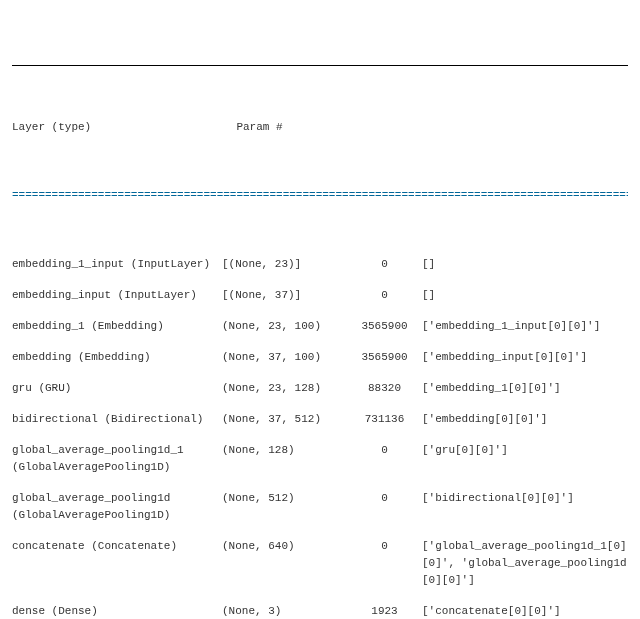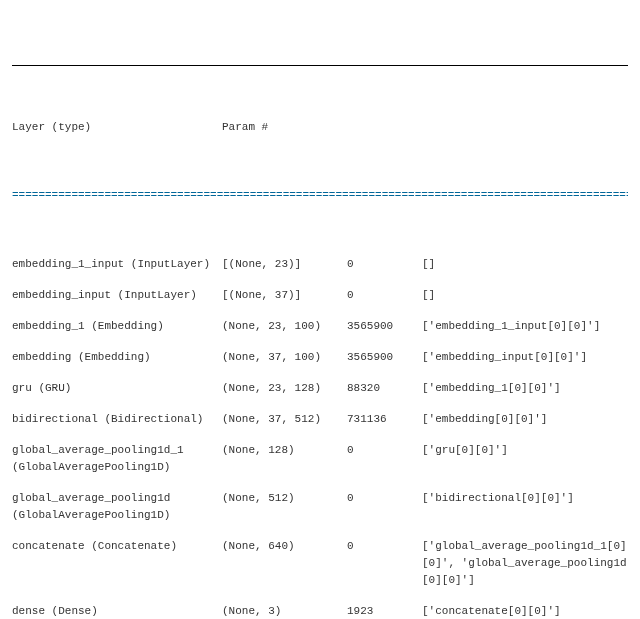--- a/index.html
+++ b/index.html
@@ -30,21 +30,21 @@
     .row {
       display: flex;
       margin-bottom: 14px;
       align-items: flex-start;
     }
     .row.header {
       margin-bottom: 0;
     }
     .col-layer { width: 210px; flex-shrink: 0; word-wrap: break-word; white-space: normal; }
     .col-shape { width: 125px; flex-shrink: 0; }
-    .col-param { width: 75px; flex-shrink: 0; }
+    .col-param { width: 75px; flex-shrink: 0; text-align: center; }
     .col-conn  { flex: 1; white-space: normal; word-break: break-all; }
   </style>
 </head>
 <body>
 
 <div class="summary-table">
 
   <hr class="hr-solid">
 
   <div class="row header">

